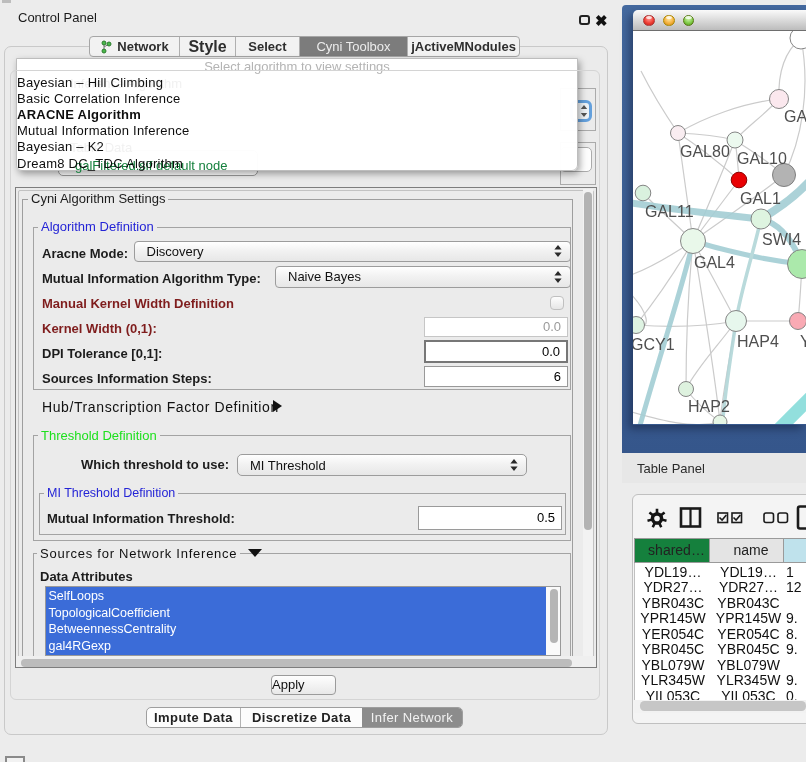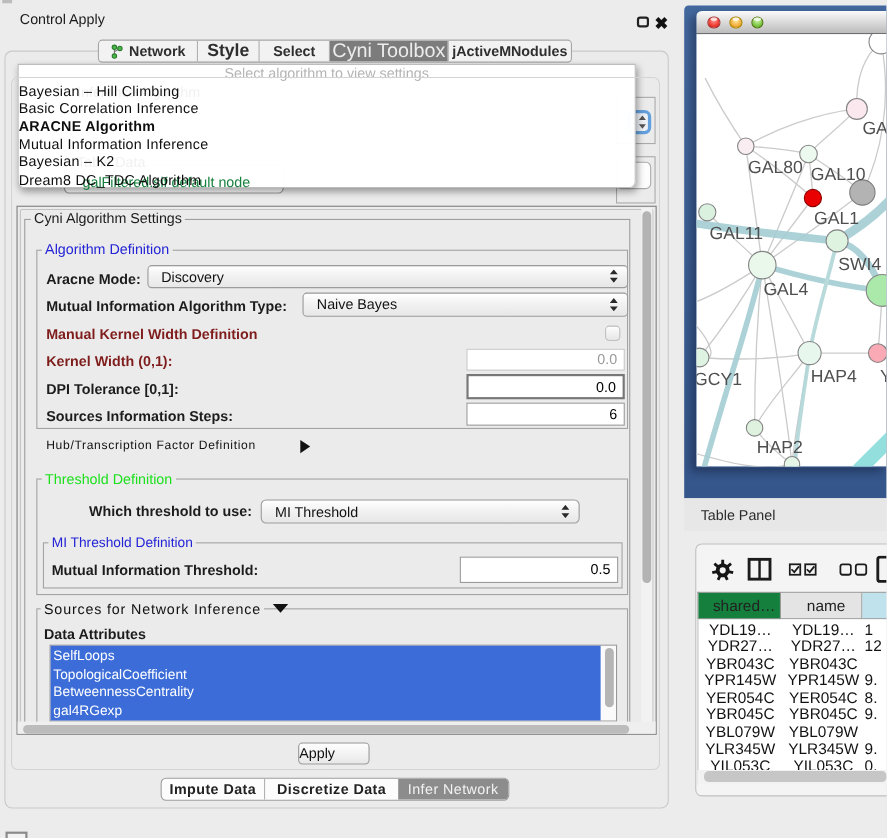--- a/index.html
+++ b/index.html
@@ -15,38 +15,38 @@
   .field { position:absolute; background:#fff; font-size:13px; text-align:right; }
   .fieldset { position:absolute; border:1px solid #a3a3a3; }
   .legend { position:absolute; background:#ebebeb; padding:0 3px; font-size:13px; line-height:14px; }
 </style>
 </head>
 <body>
 
 <div class="abs" style="left:0;top:0;width:622px;height:762px;background:#ececec;"></div>
 <div class="abs" style="left:2px;top:0;width:9px;height:3px;background:#bdbdbd;"></div>
 
-<div class="abs" style="left:18px;top:10px;font-size:13px;color:#1a1a1a;">Control Apply</div>
+<div class="abs" style="left:18px;top:10px;font-size:13px;color:#1a1a1a;">Control Panel</div>
 <div class="abs" style="left:579px;top:15px;width:11px;height:10px;border:2px solid #222;border-radius:3px;"></div>
 <div class="abs" style="left:595px;top:12px;font-size:15px;font-weight:bold;color:#111;">✖</div>
 
 <div class="abs" style="left:4px;top:46px;width:604px;height:689px;border:1px solid #c9c9c9;border-radius:7px;background:#ebebeb;"></div>
 
 <div class="abs" style="left:89px;top:36px;width:431px;height:21px;border:1px solid #a6a6a6;border-radius:4px;background:#f2f2f2;display:flex;overflow:hidden;">
   <div style="width:90px;border-right:1px solid #b0b0b0;display:flex;align-items:center;justify-content:center;font-size:13px;font-weight:bold;color:#2e2e2e;">
     <svg width="13" height="14" viewBox="0 0 13 14" style="margin-right:4px;">
       <line x1="4" y1="3" x2="4" y2="11" stroke="#777" stroke-width="1"></line>
       <line x1="4" y1="7" x2="9" y2="4" stroke="#777" stroke-width="1"></line>
       <circle cx="4" cy="3" r="2" fill="#49b84a" stroke="#2d7c2e"></circle>
       <circle cx="4" cy="11" r="2" fill="#49b84a" stroke="#2d7c2e"></circle>
       <circle cx="9" cy="4" r="2" fill="#49b84a" stroke="#2d7c2e"></circle>
     </svg>Network</div>
   <div style="width:56px;border-right:1px solid #b0b0b0;display:flex;align-items:center;justify-content:center;font-size:16px;font-weight:bold;color:#2e2e2e;">Style</div>
   <div style="width:64px;border-right:1px solid #b0b0b0;display:flex;align-items:center;justify-content:center;font-size:13px;font-weight:bold;color:#2e2e2e;">Select</div>
-  <div style="width:107px;background:#7c7c7c;display:flex;align-items:center;justify-content:center;font-size:18px;color:#ececec;">Cyni Toolbox</div>
+  <div style="width:107px;background:#7c7c7c;display:flex;align-items:center;justify-content:center;font-size:13px;color:#ececec;">Cyni Toolbox</div>
   <div style="flex:1;border-left:1px solid #b0b0b0;display:flex;align-items:center;justify-content:center;font-size:13px;font-weight:bold;color:#2e2e2e;">jActiveMNodules</div>
 </div>
 
 <div class="abs" style="left:560px;top:88px;width:36px;height:43px;border:1px solid #aaa;"></div>
 <div class="abs" style="left:560px;top:142px;width:36px;height:43px;border:1px solid #aaa;"></div>
 <div class="abs" style="left:570px;top:100px;width:22px;height:22px;border:3px solid #64a0dc;border-radius:6px;background:#eef2f6;"></div>
 <svg class="abs" style="left:580px;top:104px;" width="8" height="14" viewBox="0 0 8 14">
     <path d="M4 1 L7.2 5 L0.8 5 Z M4 13 L7.2 9 L0.8 9 Z" fill="#555"></path>
   </svg>
 <div class="abs" style="left:560px;top:147px;width:32px;height:25px;border:1px solid #ababab;border-radius:5px;background:#fdfdfd;"></div>
@@ -99,21 +99,21 @@
 
 <div class="abs lbl dis" style="left:42px;top:321px;">Kernel Width (0,1):</div>
 <div class="field" style="left:424px;top:317px;width:144px;height:20px;border:1px solid #c6c6c6;color:#9a9a9a;line-height:18px;padding-right:6px;">0.0</div>
 
 <div class="abs lbl" style="left:42px;top:346px;">DPI Tolerance [0,1]:</div>
 <div class="field" style="left:424px;top:340px;width:144px;height:23px;border:2px solid #777;color:#000;line-height:19px;padding-right:6px;">0.0</div>
 
 <div class="abs lbl" style="left:42px;top:371px;">Sources Information Steps:</div>
 <div class="field" style="left:424px;top:366px;width:144px;height:21px;border:1px solid #999;color:#000;line-height:19px;padding-right:6px;">6</div>
 
-<div class="abs" style="left:42px;top:399px;font-size:11px;letter-spacing:0.6px;color:#111;">Hub/Transcription Factor Definition</div>
+<div class="abs" style="left:42px;top:399px;font-size:14px;letter-spacing:0.6px;color:#111;">Hub/Transcription Factor Definition</div>
 <div class="abs" style="left:273px;top:400px;width:0;height:0;border-left:9px solid #111;border-top:6px solid transparent;border-bottom:6px solid transparent;"></div>
 
 <div class="fieldset" style="left:33px;top:435px;width:538px;height:106px;"></div>
 <div class="legend" style="left:38px;top:429px;color:#1de01d;">Threshold Definition</div>
 
 <div class="abs lbl" style="left:81px;top:457px;">Which threshold to use:</div>
 <div class="combo" style="left:237px;top:454px;width:290px;height:22px;border-radius:5px;">
   <div class="ct">MI Threshold</div>
     <svg class="arrows" viewBox="0 0 8 12">
       <path d="M4 0 L7.6 4.4 L0.4 4.4 Z M4 12 L7.6 7.6 L0.4 7.6 Z" fill="#2a2a2a"></path>

